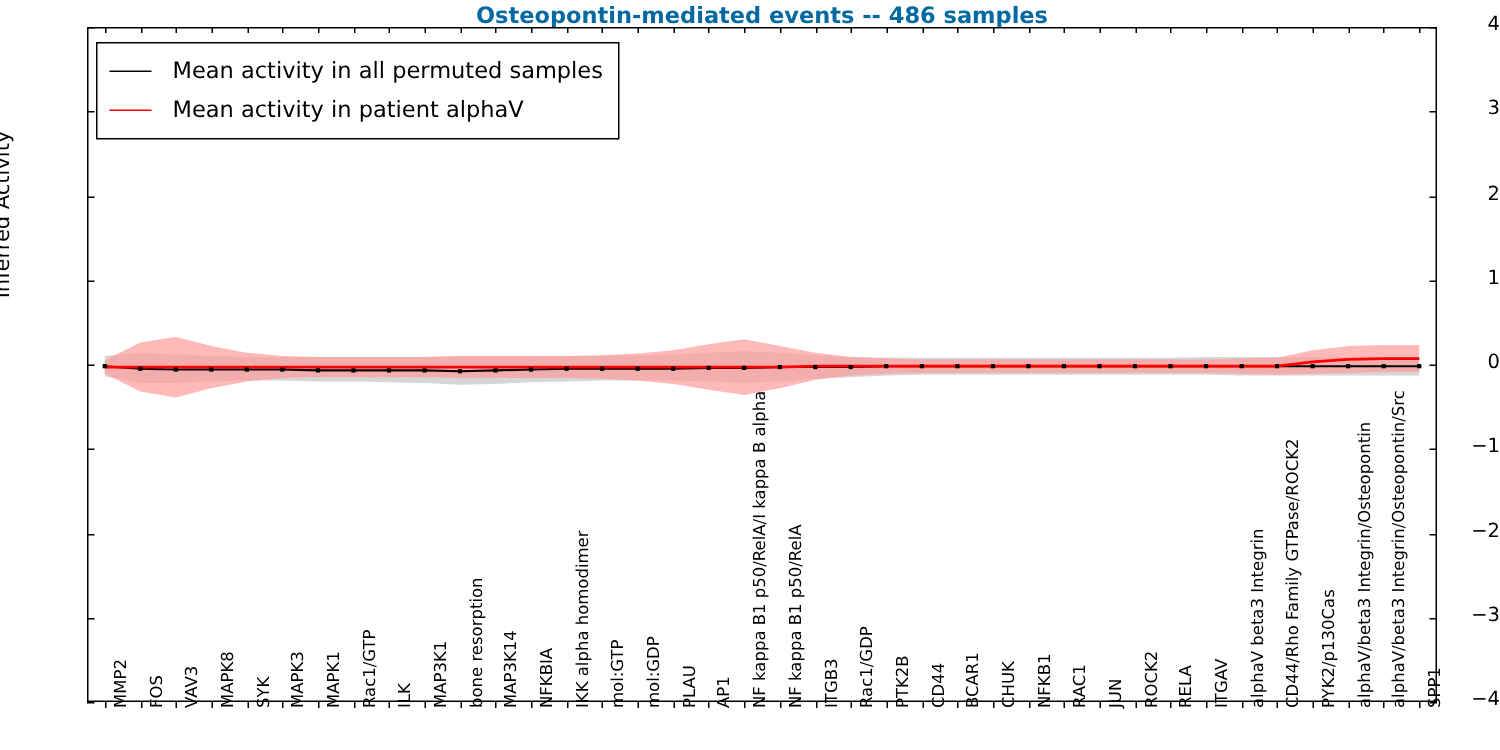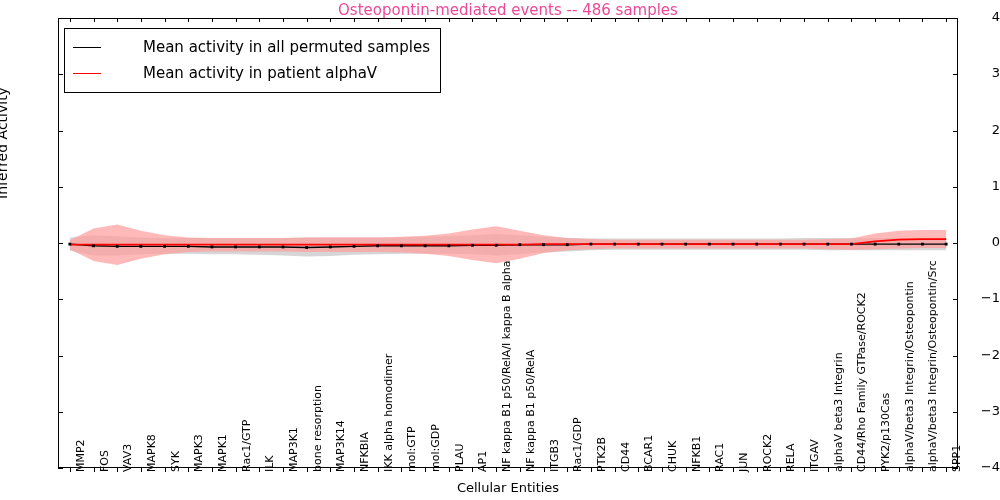--- a/index.html
+++ b/index.html
@@ -1,21 +1,21 @@
 <!DOCTYPE html>
 <html><head>
 <meta charset="utf-8">
 <style>
   html,body{margin:0;padding:0;}
   body{width:1000px;height:500px;background:#ffffff;font-family:"DejaVu Sans","Liberation Sans",sans-serif;overflow:hidden;}
   #root{position:relative;width:1000px;height:500px;}
 
   #chart-title{
     position:absolute;left:58px;top:1px;width:900px;
-    text-align:center;font-size:15px;color:#ec4899;white-space:nowrap;
+    text-align:center;font-size:15px;color:#0369a1;white-space:nowrap;font-weight:bold;
   }
 
   #plot-frame{
     position:absolute;left:58px;top:18px;width:900px;height:450px;
     border:1.2px solid #000;box-sizing:border-box;background:#fff;
   }
 
   #ylabel{
     position:absolute;left:-6px;top:243px;width:200px;
     transform:rotate(-90deg);transform-origin:0 0;
@@ -39,36 +39,35 @@
   .xtick-label{
     position:absolute;font-size:11px;color:#000;white-space:nowrap;
     transform-origin:left top;transform:rotate(-90deg);
   }
 
   #legend-box{
     position:absolute;left:64px;top:28px;
     border:1.2px solid #000;background:rgba(255,255,255,0.96);
     padding:5px 10px 6px 8px;box-sizing:border-box;
   }
-  .legend-row{display:flex;align-items:center;height:26px;gap:28px;}
+  .legend-row{display:flex;align-items:center;height:26px;}
   .legend-swatch{width:28px;height:0;border-top:1.4px solid #000;margin-right:14px;flex:0 0 28px;}
   .legend-swatch.red{border-top-color:#ff0000;}
   .legend-text{font-size:15px;color:#000;white-space:nowrap;}
 
   #svg-layer{position:absolute;left:58px;top:18px;width:900px;height:450px;}
 </style>
 </head>
 <body>
 
 <div id="root">
 
   <div id="chart-title">Osteopontin-mediated events -- 486 samples</div>
 
   <div id="ylabel">Inferred Activity</div>
-  <div id="xlabel">Cellular Entities</div>
 
   <div id="plot-frame"></div>
 
   <svg id="svg-layer" viewBox="0 0 900 450" preserveAspectRatio="none">
       <polygon points="11.84,219.38 35.53,217.13 59.21,218.25 82.89,219.38 106.58,219.94 130.26,219.94 153.95,219.94 177.63,219.94 201.32,219.94 225.00,219.94 248.68,219.38 272.37,219.38 296.05,219.38 319.74,219.38 343.42,219.38 367.11,218.81 390.79,218.25 414.47,217.13 438.16,216.00 461.84,217.13 485.53,218.81 509.21,219.94 532.89,220.50 556.58,220.50 580.26,220.50 603.95,220.50 627.63,220.50 651.32,220.50 675.00,220.50 698.68,220.50 722.37,220.50 746.05,219.94 769.74,219.94 793.42,219.94 817.11,219.94 840.79,219.94 864.47,219.94 888.16,219.94 888.16,232.31 864.47,232.31 840.79,232.31 817.11,232.31 793.42,232.31 769.74,232.31 746.05,231.75 722.37,231.75 698.68,231.75 675.00,231.75 651.32,231.75 627.63,231.75 603.95,231.75 580.26,231.75 556.58,231.75 532.89,232.31 509.21,233.44 485.53,234.56 461.84,236.25 438.16,237.38 414.47,236.25 390.79,235.69 367.11,235.69 343.42,235.69 319.74,236.25 296.05,236.81 272.37,237.94 248.68,238.50 225.00,237.38 201.32,236.81 177.63,236.25 153.95,236.25 130.26,235.69 106.58,235.69 82.89,236.25 59.21,237.38 35.53,237.38 11.84,232.87" fill="#b4b4b4" fill-opacity="0.55" stroke="none"></polygon>
       <polygon points="11.84,222.19 35.53,210.38 59.21,206.44 82.89,212.63 106.58,217.13 130.26,219.38 153.95,219.94 177.63,219.94 201.32,219.94 225.00,219.94 248.68,219.38 272.37,219.38 296.05,219.38 319.74,219.38 343.42,218.81 367.11,217.69 390.79,215.44 414.47,211.50 438.16,208.13 461.84,212.63 485.53,217.13 509.21,219.94 532.89,221.06 556.58,221.63 580.26,221.63 603.95,221.63 627.63,221.63 651.32,221.63 675.00,221.63 698.68,221.63 722.37,221.63 746.05,221.63 769.74,221.06 793.42,220.50 817.11,215.44 840.79,212.63 864.47,212.06 888.16,212.06 888.16,230.06 864.47,230.06 840.79,230.62 817.11,231.19 793.42,231.75 769.74,231.19 746.05,230.62 722.37,230.62 698.68,230.62 675.00,230.62 651.32,230.62 627.63,230.62 603.95,230.62 580.26,230.62 556.58,230.62 532.89,231.19 509.21,232.31 485.53,235.12 461.84,240.75 438.16,245.25 414.47,241.88 390.79,237.94 367.11,235.69 343.42,234.56 319.74,234.00 296.05,234.00 272.37,234.00 248.68,234.00 225.00,233.44 201.32,233.44 177.63,233.44 153.95,233.44 130.26,234.00 106.58,236.25 82.89,240.75 59.21,246.94 35.53,243.00 11.84,231.19" fill="#ff9b9b" fill-opacity="0.70" stroke="none"></polygon>
       <polyline points="11.84,226.12 35.53,227.81 59.21,228.37 82.89,228.37 106.58,228.37 130.26,228.37 153.95,228.94 177.63,228.94 201.32,228.94 225.00,228.94 248.68,229.50 272.37,228.94 296.05,228.37 319.74,227.81 343.42,227.81 367.11,227.81 390.79,227.81 414.47,227.25 438.16,227.25 461.84,226.69 485.53,226.69 509.21,226.69 532.89,226.12 556.58,226.12 580.26,226.12 603.95,226.12 627.63,226.12 651.32,226.12 675.00,226.12 698.68,226.12 722.37,226.12 746.05,226.12 769.74,226.12 793.42,226.12 817.11,226.12 840.79,226.12 864.47,226.12 888.16,226.12" fill="none" stroke="#000000" stroke-width="1.4"></polyline>
       <polyline points="11.84,226.69 35.53,226.69 59.21,226.69 82.89,226.69 106.58,226.69 130.26,226.69 153.95,226.69 177.63,226.69 201.32,226.69 225.00,226.69 248.68,226.69 272.37,226.69 296.05,226.69 319.74,226.69 343.42,226.69 367.11,226.69 390.79,226.69 414.47,226.69 438.16,226.69 461.84,226.69 485.53,226.12 509.21,226.12 532.89,226.12 556.58,226.12 580.26,226.12 603.95,226.12 627.63,226.12 651.32,226.12 675.00,226.12 698.68,226.12 722.37,226.12 746.05,226.12 769.74,226.12 793.42,226.12 817.11,223.31 840.79,221.63 864.47,221.06 888.16,221.06" fill="none" stroke="#ff0000" stroke-width="1.8"></polyline>
       <rect x="10.44" y="224.72" width="2.8" height="2.8" fill="#000"></rect>
       <rect x="34.13" y="226.41" width="2.8" height="2.8" fill="#000"></rect>

